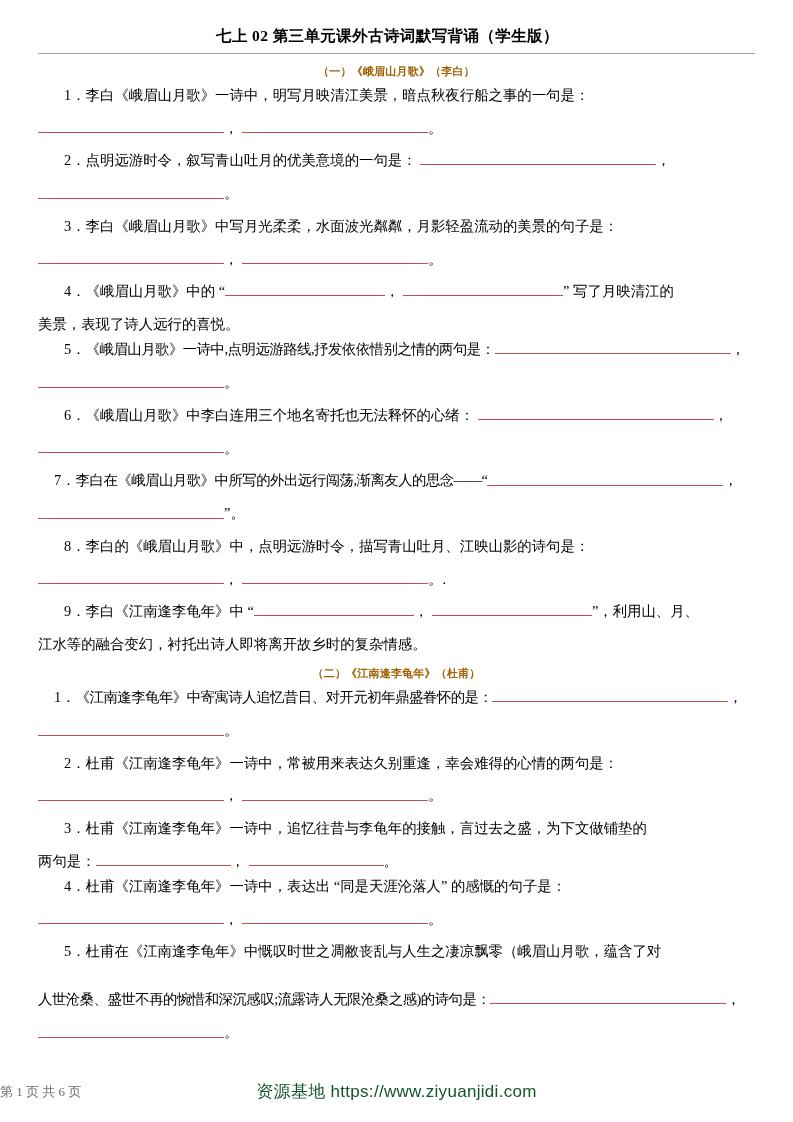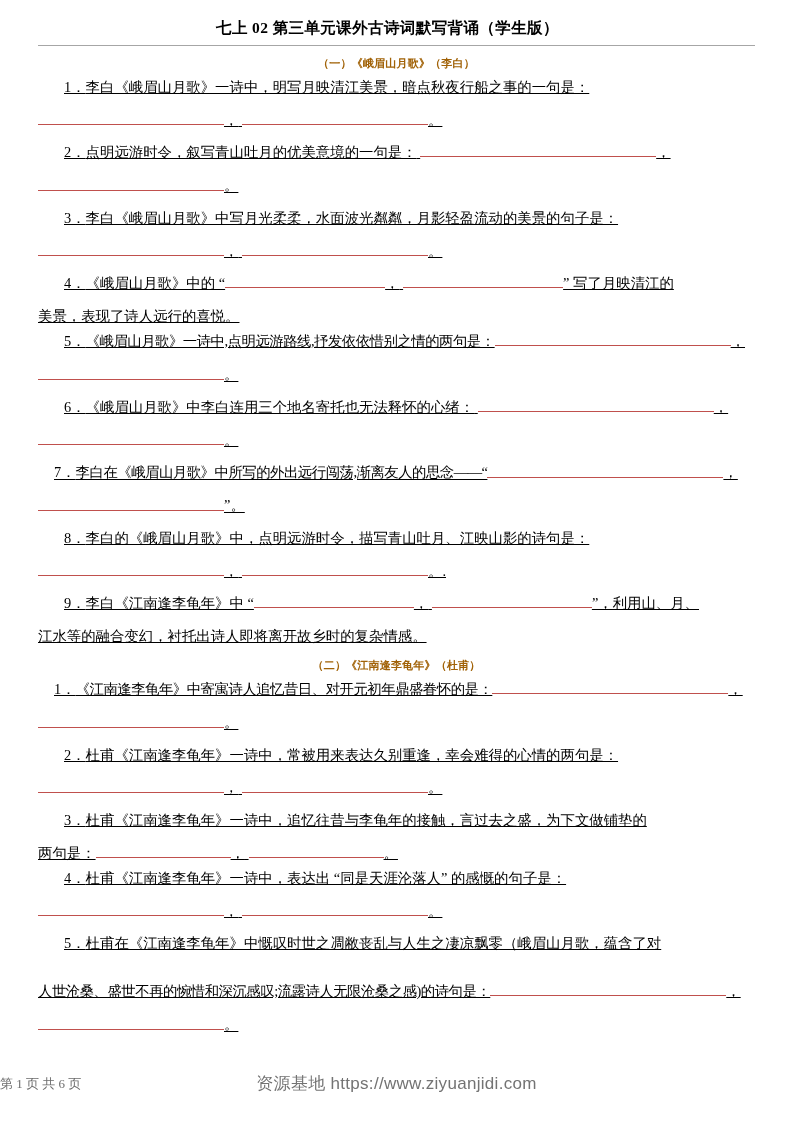--- a/index.html
+++ b/index.html
@@ -19,20 +19,21 @@
     position: relative;
     width: 793px;
     height: 1122px;
     box-sizing: border-box;
     padding: 0;
   }
 
   
   .doc-header {
     padding: 18px 38px 0 38px;
+    margin-top: 8px;
   }
   .doc-title {
     font-size: 15.5px;
     font-weight: bold;
     letter-spacing: 0.4px;
     text-align: left;
     padding-left: 178px;
     line-height: 1.35;
     white-space: nowrap;
   }
@@ -58,21 +59,20 @@
     margin: 10px 0 6px 0;
     letter-spacing: 0.2px;
   }
 
   .q {
     font-size: 14.4px;
     line-height: 1.52;
     margin: 0 0 3px 0;
     text-align: justify;
     text-justify: inter-ideograph;
-    text-decoration: underline;
   }
   .qline {
     display: block;
     min-height: 21px;
   }
   .lead {
     padding-left: 26px;
   }
   .lead-narrow {
     padding-left: 16px;
@@ -118,21 +118,21 @@
     font-size: 13px;
     color: #6d6d6d;
   }
   .watermark {
     position: absolute;
     left: 0;
     right: 0;
     top: 6px;
     text-align: center;
     font-size: 17px;
-    color: #737373;
+    color: #14532d;
     font-family: "Liberation Sans", "DejaVu Sans", sans-serif;
     letter-spacing: 0.3px;
   }
 </style>
 </head>
 <body>
 
 <div class="page">
 
   <div class="doc-header">

